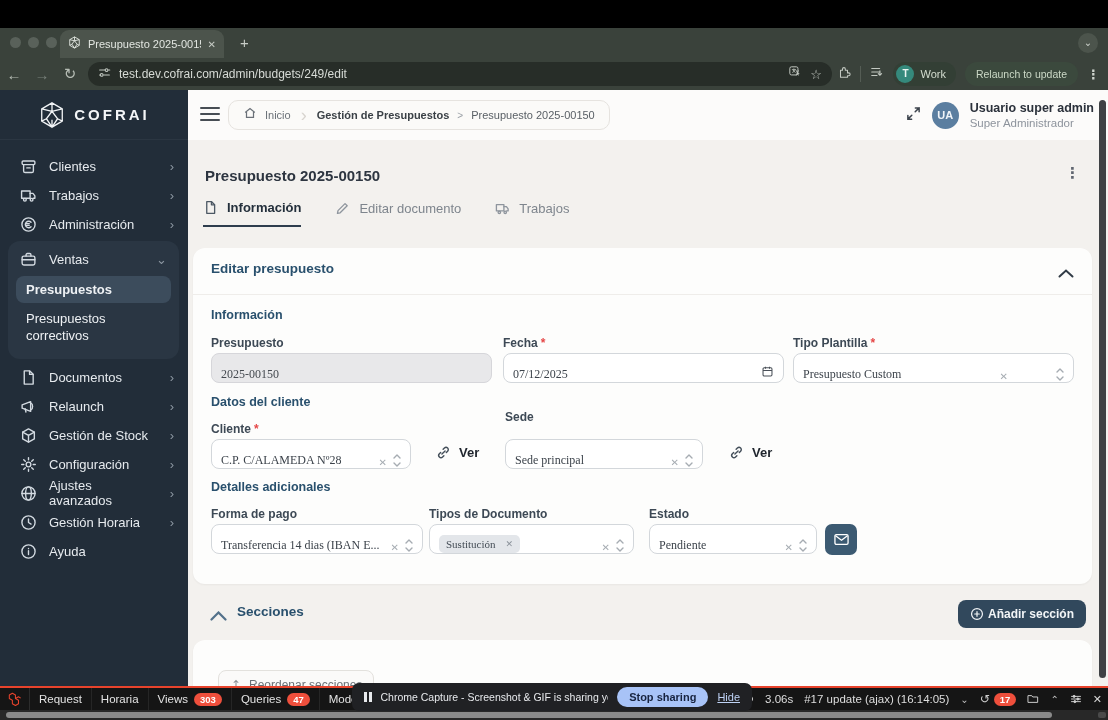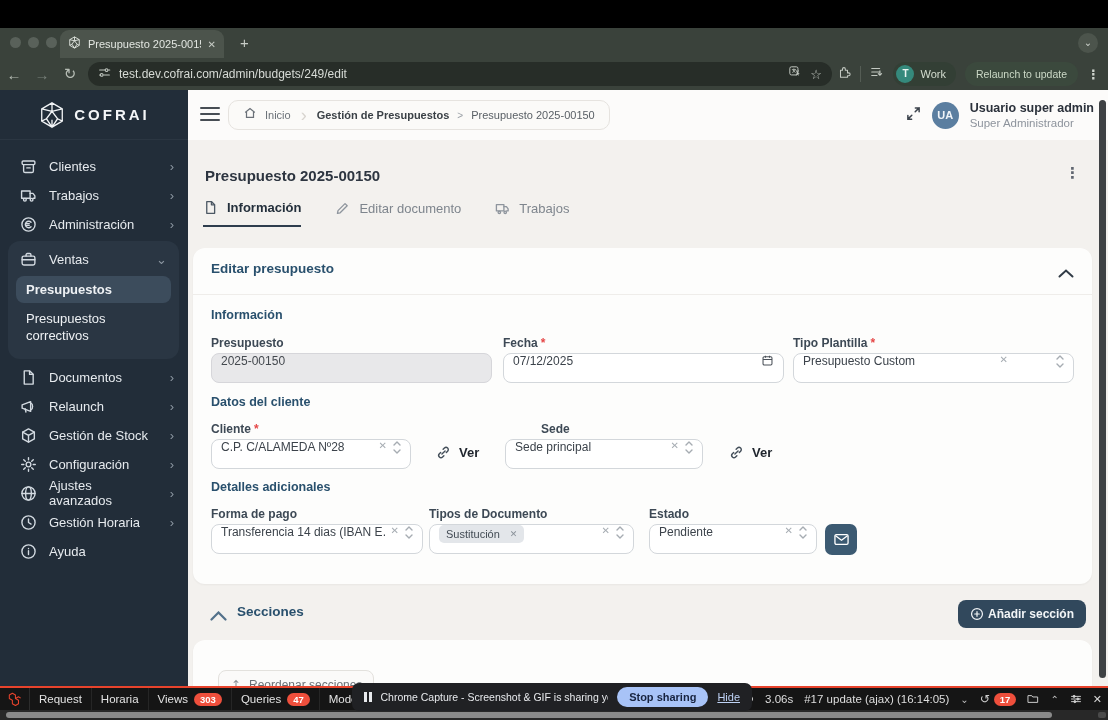--- a/index.html
+++ b/index.html
@@ -93,21 +93,21 @@
     box-shadow:0 1px 2px rgba(40,40,35,.05); }
   .card1 { top:158px; height:336px; }
   .card-title { position:absolute; left:18px; top:13px; font-size:13.5px; font-weight:bold; color:#29506d; }
   .collapse { position:absolute; right:18px; top:16px; }
   .collapse svg { width:16px; height:9px; stroke:#313b46; fill:none; stroke-width:2; stroke-linecap:round; }
   .card-div { position:absolute; left:0; right:0; top:46px; border-top:1px solid #efedea; }
   .sec-label { position:absolute; font-size:12.5px; font-weight:bold; color:#29506d; }
   .f-label { position:absolute; font-size:12px; font-weight:bold; color:#3d4955; }
   .req { color:#e54848; margin-left:3px; }
   .input, .select { position:absolute; height:30px; border:1px solid #d3d7db; border-radius:8px;
-    background:#fff; display:flex; align-items:flex-start; padding:0 9px; font-size:12px; color:#3c434b; gap:6px; }
+    background:#fff; display:flex; align-items:flex-end; padding:0 9px; font-size:12px; color:#3c434b; gap:6px;font-family:Liberation Serif, serif; }
   .input.disabled { background:#e8e8ea; border-color:#d6d6da; color:#44494f; }
   .sel-text { flex:1; white-space:nowrap; overflow:hidden; }
   .clear-x { color:#a6acb2; font-size:10px; flex:none; }
   .sorter svg { width:8px; height:15px; stroke:#a6acb2; fill:none; stroke-width:1.4; stroke-linecap:round;
     stroke-linejoin:round; display:block; }
   .cal-ic svg { width:13px; height:13px; stroke:#4a5058; fill:none; stroke-width:1.3; }
   .ver { position:absolute; display:flex; align-items:center; gap:8px; }
   .ver svg { width:15px; height:15px; stroke:#434e59; fill:none; stroke-width:1.5; stroke-linecap:round; }
   .ver b { font-size:13px; color:#20262e; }
   .chip { background:#e3e6ea; border-radius:5px; padding:3px 7px; font-size:11px; color:#434c55;
@@ -465,21 +465,21 @@
               </svg>
             </span>
         </div>
         <div class="ver" style="left:243px; top:197px;">
           <svg viewBox="0 0 16 16">
               <path d="M6.3 9.7l3.4-3.4M7.6 4.6L9 3.2a2.4 2.4 0 0 1 3.4 3.4L11 8M8.4 11.4L7 12.8a2.4 2.4 0 0 1-3.4-3.4L5 8" fill="none"></path>
             </svg>
           <b>Ver</b>
         </div>
 
-        <div class="f-label" style="left:312px; top:174px;margin-left:36px;">Sede</div>
+        <div class="f-label" style="left:312px; top:162px;">Sede</div>
         <div class="select" style="left:312px; top:191px; width:198px;">
           <span class="sel-text">Sede principal</span>
           <span class="clear-x">✕</span>
           <span class="sorter">
               <svg viewBox="0 0 8 15">
                 <path d="M1 5l3-3 3 3M1 10l3 3 3-3"></path>
               </svg>
             </span>
         </div>
         <div class="ver" style="left:536px; top:197px;">

